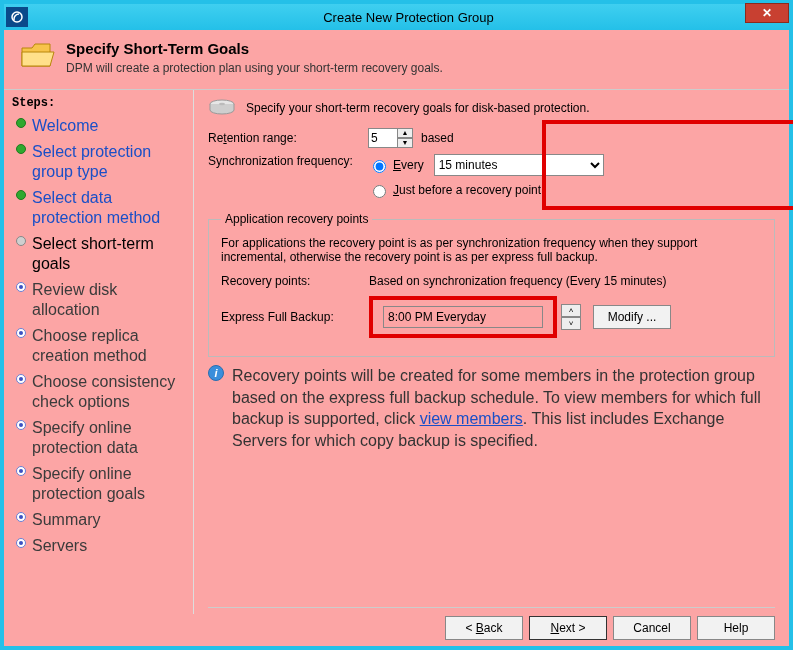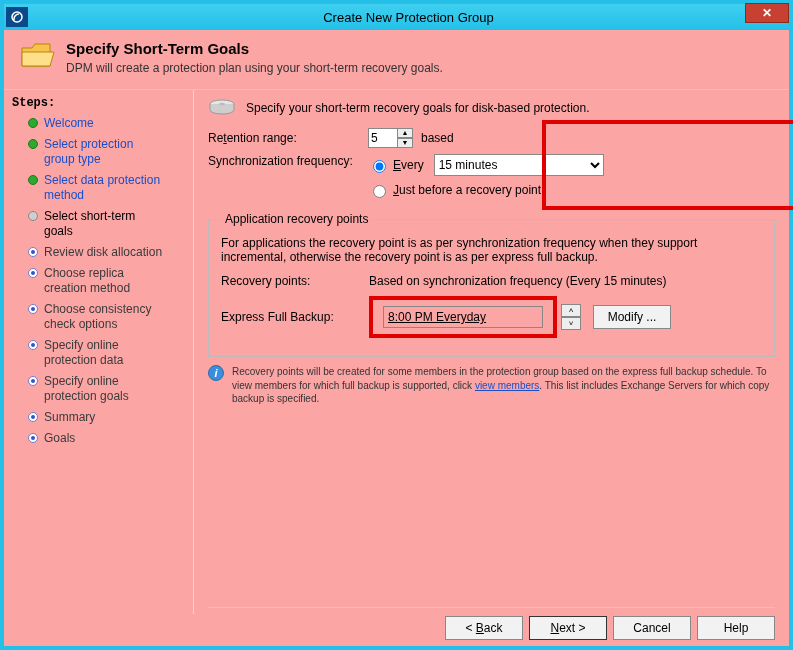--- a/index.html
+++ b/index.html
@@ -85,22 +85,22 @@
   }
   .sidebar .steps-label {
     font-weight: bold;
     margin-bottom: 6px;
     display: block;
     font-family: Liberation Mono, monospace;
   }
   .step {
     display: flex;
     align-items: flex-start;
-    margin: 6px 16px;
-    font-size: 12px;
+    margin: 6px 4px;
+    font-size: 16px;
     line-height: 1.25;
   }
   .step .bullet {
     width: 10px;
     height: 10px;
     border-radius: 50%;
     margin-right: 6px;
     margin-top: 2px;
     flex-shrink: 0;
   }
@@ -235,21 +235,21 @@
     border: 1px solid #2a6eaf;
     color: #fff;
     font-weight: bold;
     font-style: italic;
     font-size: 11px;
     text-align: center;
     line-height: 14px;
     margin-right: 8px;
     flex-shrink: 0;
   }
-  .info-text { font-size: 10px; color: #333; line-height: 1.35; }
+  .info-text { font-size: 16px; color: #333; line-height: 1.35; }
   a.link { color: #1a4fc7; text-decoration: underline; }
   .footer {
     position: absolute;
     bottom: 6px;
     right: 14px;
     left: 204px;
     border-top: 1px solid #ccc;
     padding-top: 8px;
     display: flex;
     justify-content: flex-end;
@@ -328,21 +328,21 @@
       <div class="step pending">
           <span class="bullet pending"></span>
           <span>Specify online protection goals</span>
         </div>
       <div class="step pending">
           <span class="bullet pending"></span>
           <span>Summary</span>
         </div>
       <div class="step pending">
           <span class="bullet pending"></span>
-          <span>Goals</span>
+          <span>Servers</span>
         </div>
     </div>
 
     <div class="main">
 
       <div class="intro-row">
         <div class="disk-icon">
           <svg width="28" height="20" viewBox="0 0 28 20">
               <ellipse cx="14" cy="6" rx="12" ry="4" fill="#e6e6e6" stroke="#999"></ellipse>
               <path d="M2 6 v6 a12 4 0 0 0 24 0 v-6" fill="#cecece" stroke="#999"></path>
@@ -388,21 +388,21 @@
         <legend>Application recovery points</legend>
         <div style="margin-bottom:10px;">For applications the recovery point is as per synchronization frequency when they support incremental, otherwise the recovery point is as per express full backup.</div>
 
         <div class="row">
           <span class="label-col">Recovery points:</span>
           <span>Based on synchronization frequency (Every 15 minutes)</span>
         </div>
 
         <div class="row" style="margin-top:8px;">
           <span class="label-col">Express Full Backup:</span>
-          <span class="highlight-red" style="display:inline-flex;align-items:center;text-decoration:underline;">
+          <span class="highlight-red" style="display:inline-flex;align-items:center;">
             <span class="schedule-box">
                 <span>8:00 PM Everyday</span>
               </span>
           </span>
           <span class="scroll-btns">
             <button>˄</button>
             <button>˅</button>
           </span>
           <span style="width:12px;"></span>
           <button class="std">Modify ...</button>

